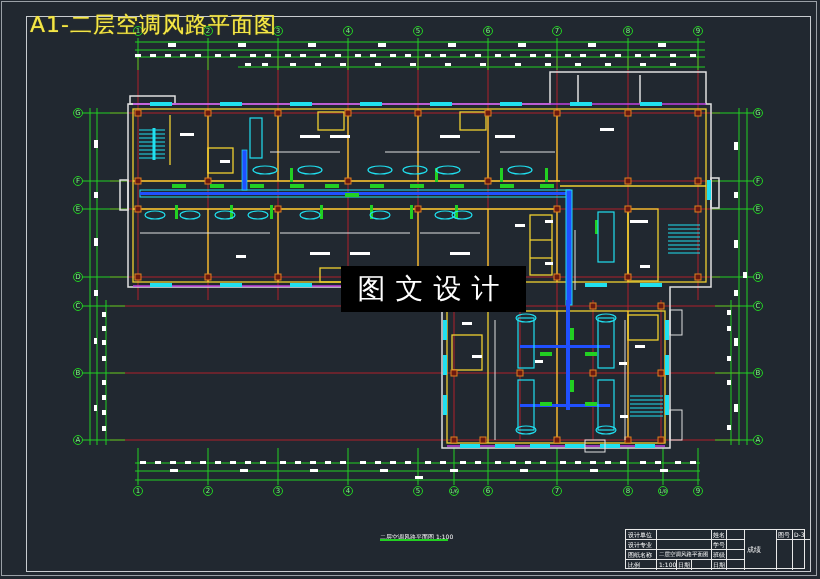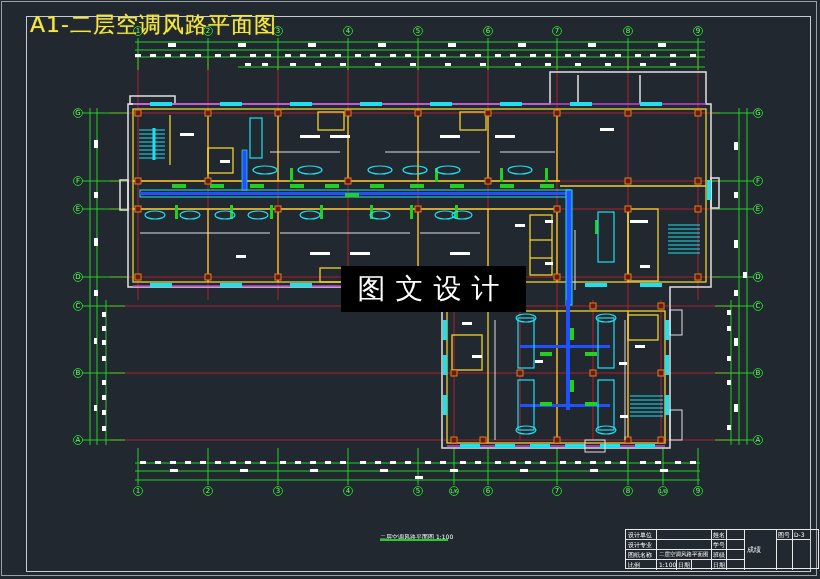--- a/index.html
+++ b/index.html
@@ -3,21 +3,21 @@
 <meta charset="utf-8">
 <style>
   html,body{margin:0;padding:0;background:#212830;}
   body{width:820px;height:579px;position:relative;overflow:hidden;font-family:"DejaVu Sans",sans-serif;}
   .frame-outer{position:absolute;left:1px;top:1px;width:816px;height:575px;border:1px solid #9aa0a6;box-sizing:border-box;}
   .frame-inner{position:absolute;left:26px;top:16px;width:785px;height:556px;border:1px solid #c8ccd0;box-sizing:border-box;}
   .title{position:absolute;left:30px;top:10px;color:#f3e64a;font-size:22px;font-weight:normal;letter-spacing:1px;text-shadow:0 0 1px #b8a700;font-family:"DejaVu Sans",sans-serif;}
   svg.plan{position:absolute;left:0;top:0;}
   .watermark{position:absolute;left:317px;top:266px;width:185px;height:46px;background:#000;color:#fff;font-size:28px;display:flex;align-items:center;justify-content:center;letter-spacing:10px;font-family:"DejaVu Serif",serif;margin-left:24px;}
   .axis-label{font-family:"DejaVu Sans",sans-serif;font-size:7px;fill:#7dff7d;text-anchor:middle;dominant-baseline:central;}
-  .titleblock{position:absolute;left:625px;top:529px;width:194px;height:40px;border:1px solid #e8e8e8;box-sizing:border-box;}
+  .titleblock{position:absolute;left:625px;top:529px;width:180px;height:40px;border:1px solid #e8e8e8;box-sizing:border-box;}
   .tb-cell{position:absolute;color:#fff;font-size:6px;line-height:9px;white-space:nowrap;font-family:"DejaVu Sans",sans-serif;}
   .tb-line-h{position:absolute;height:1px;background:#e8e8e8;}
   .tb-line-v{position:absolute;width:1px;background:#e8e8e8;}
   .caption{position:absolute;left:380px;top:533px;color:#fff;font-size:6px;white-space:nowrap;}
   .caption-bar{position:absolute;left:380px;top:539px;width:68px;height:2px;background:#22d022;}
 </style>
 </head>
 <body>
 
 <div class="frame-outer"></div>

